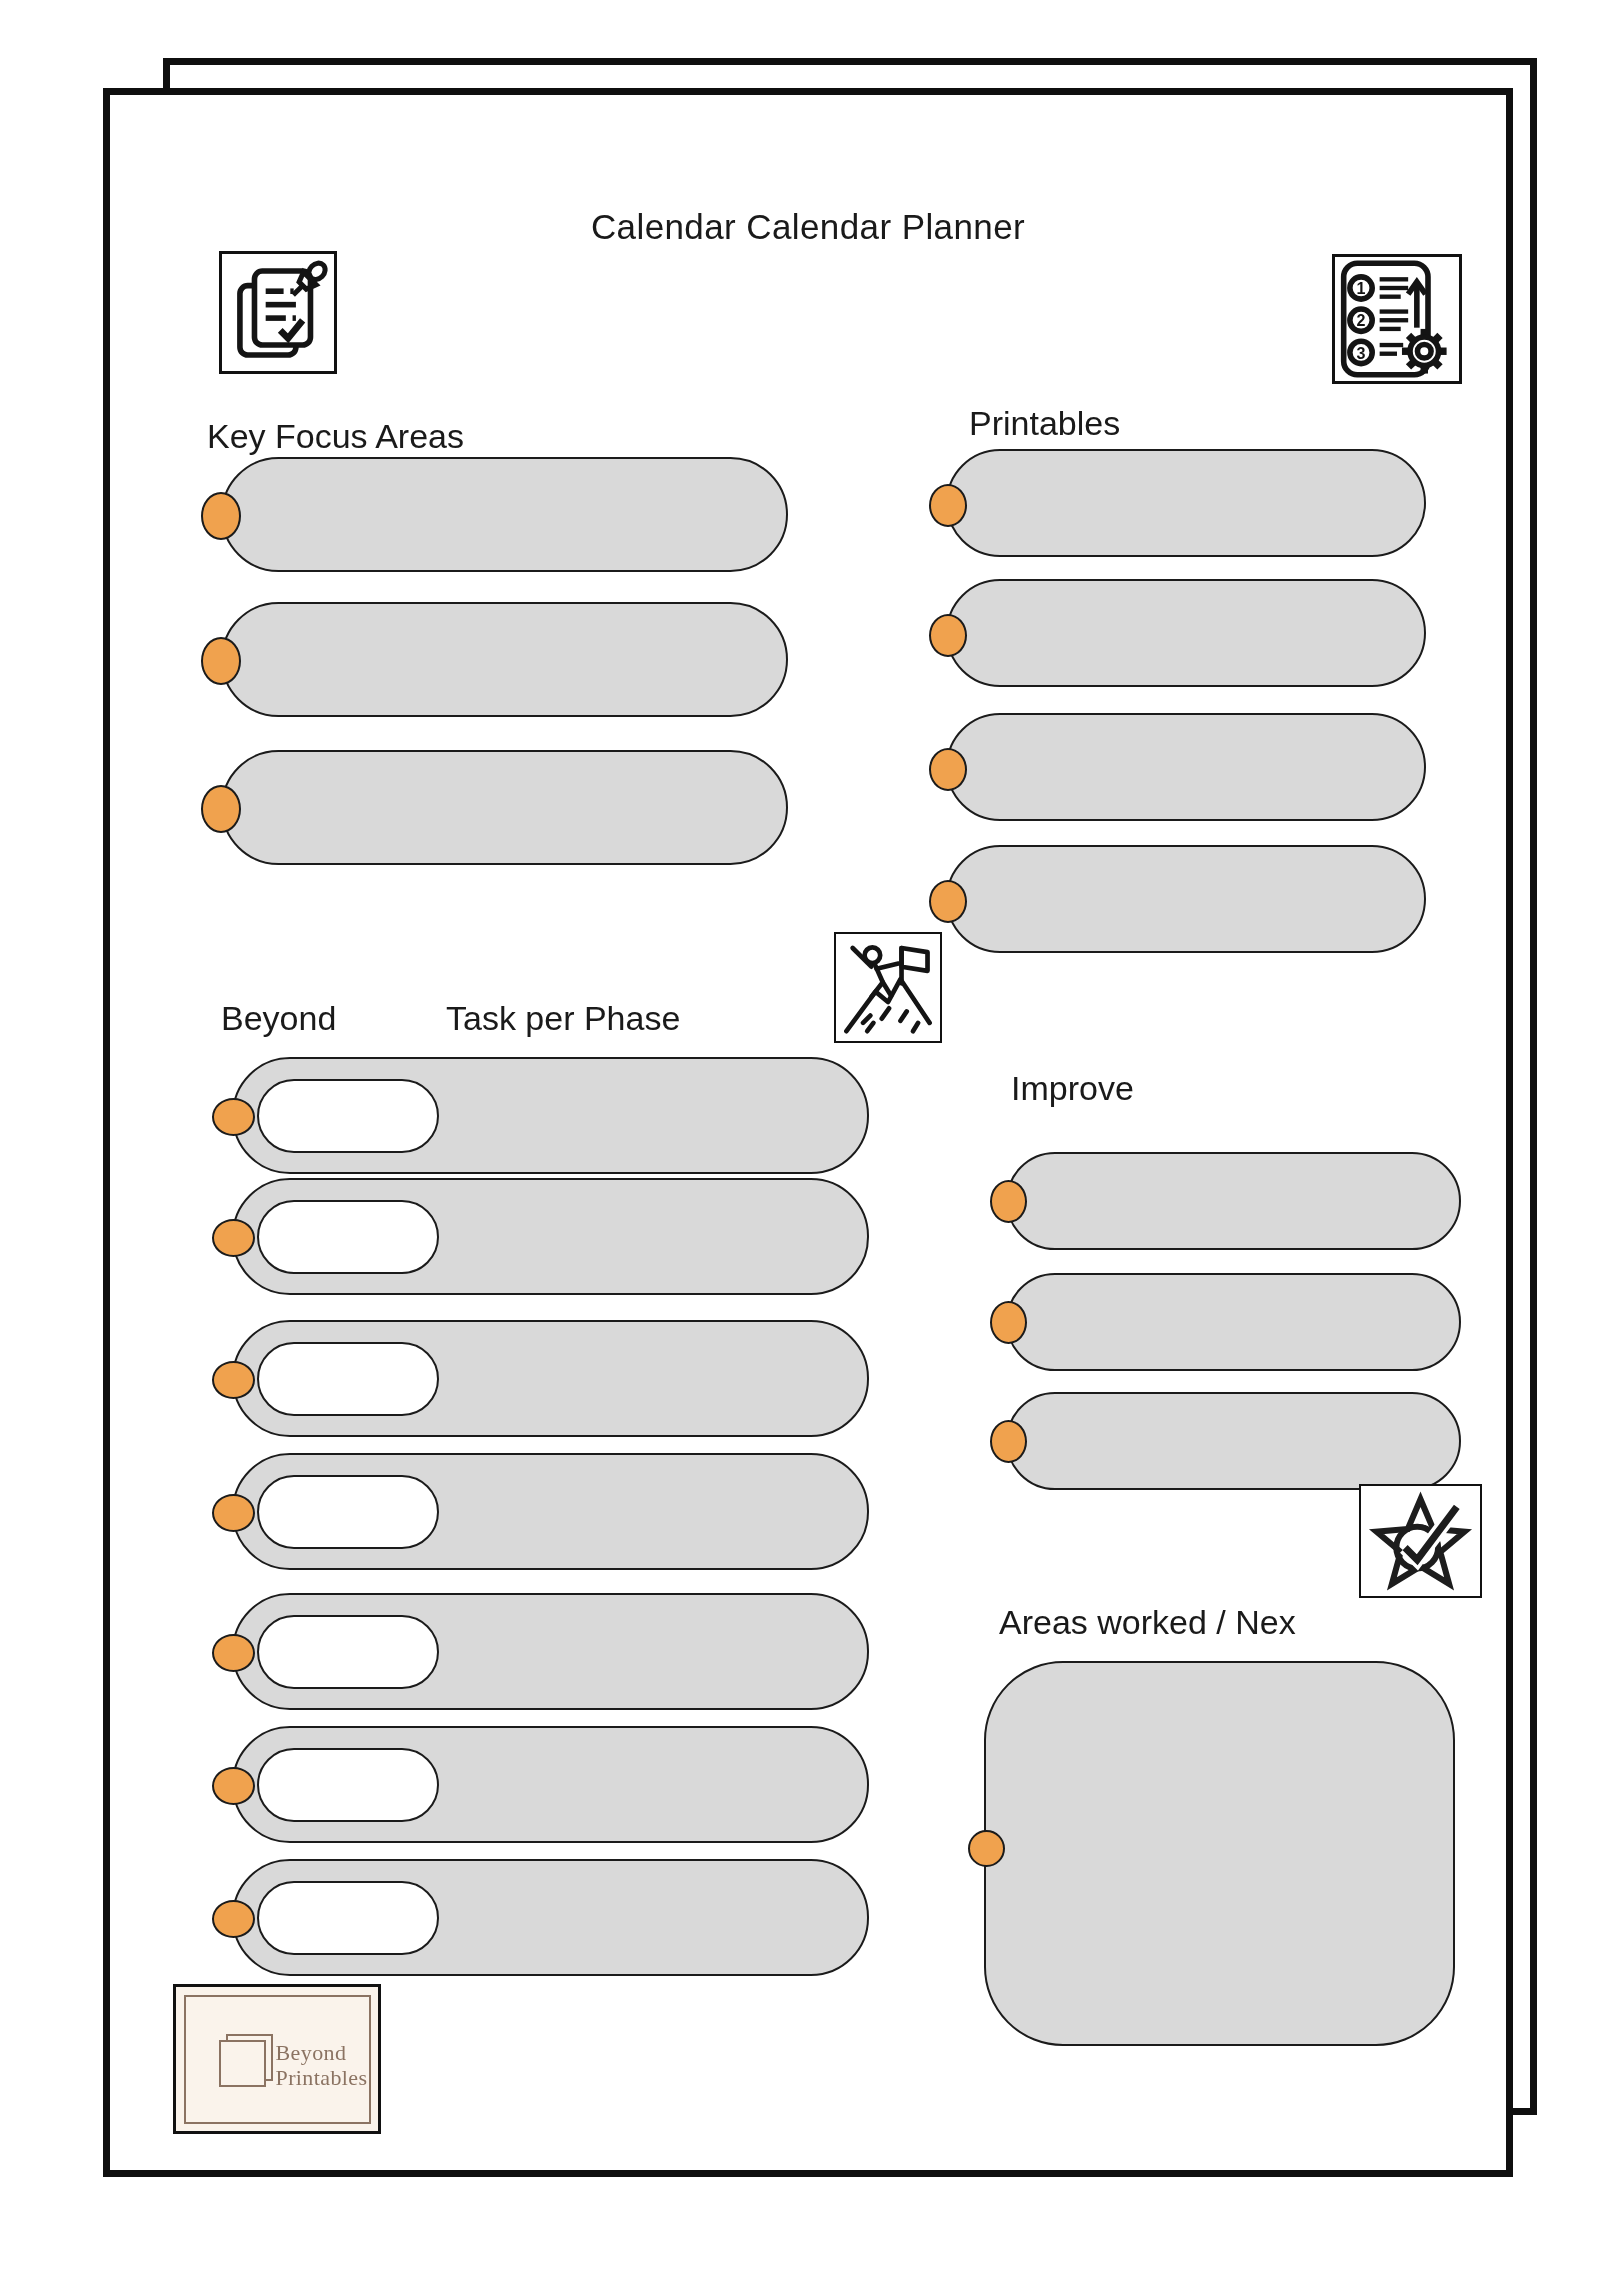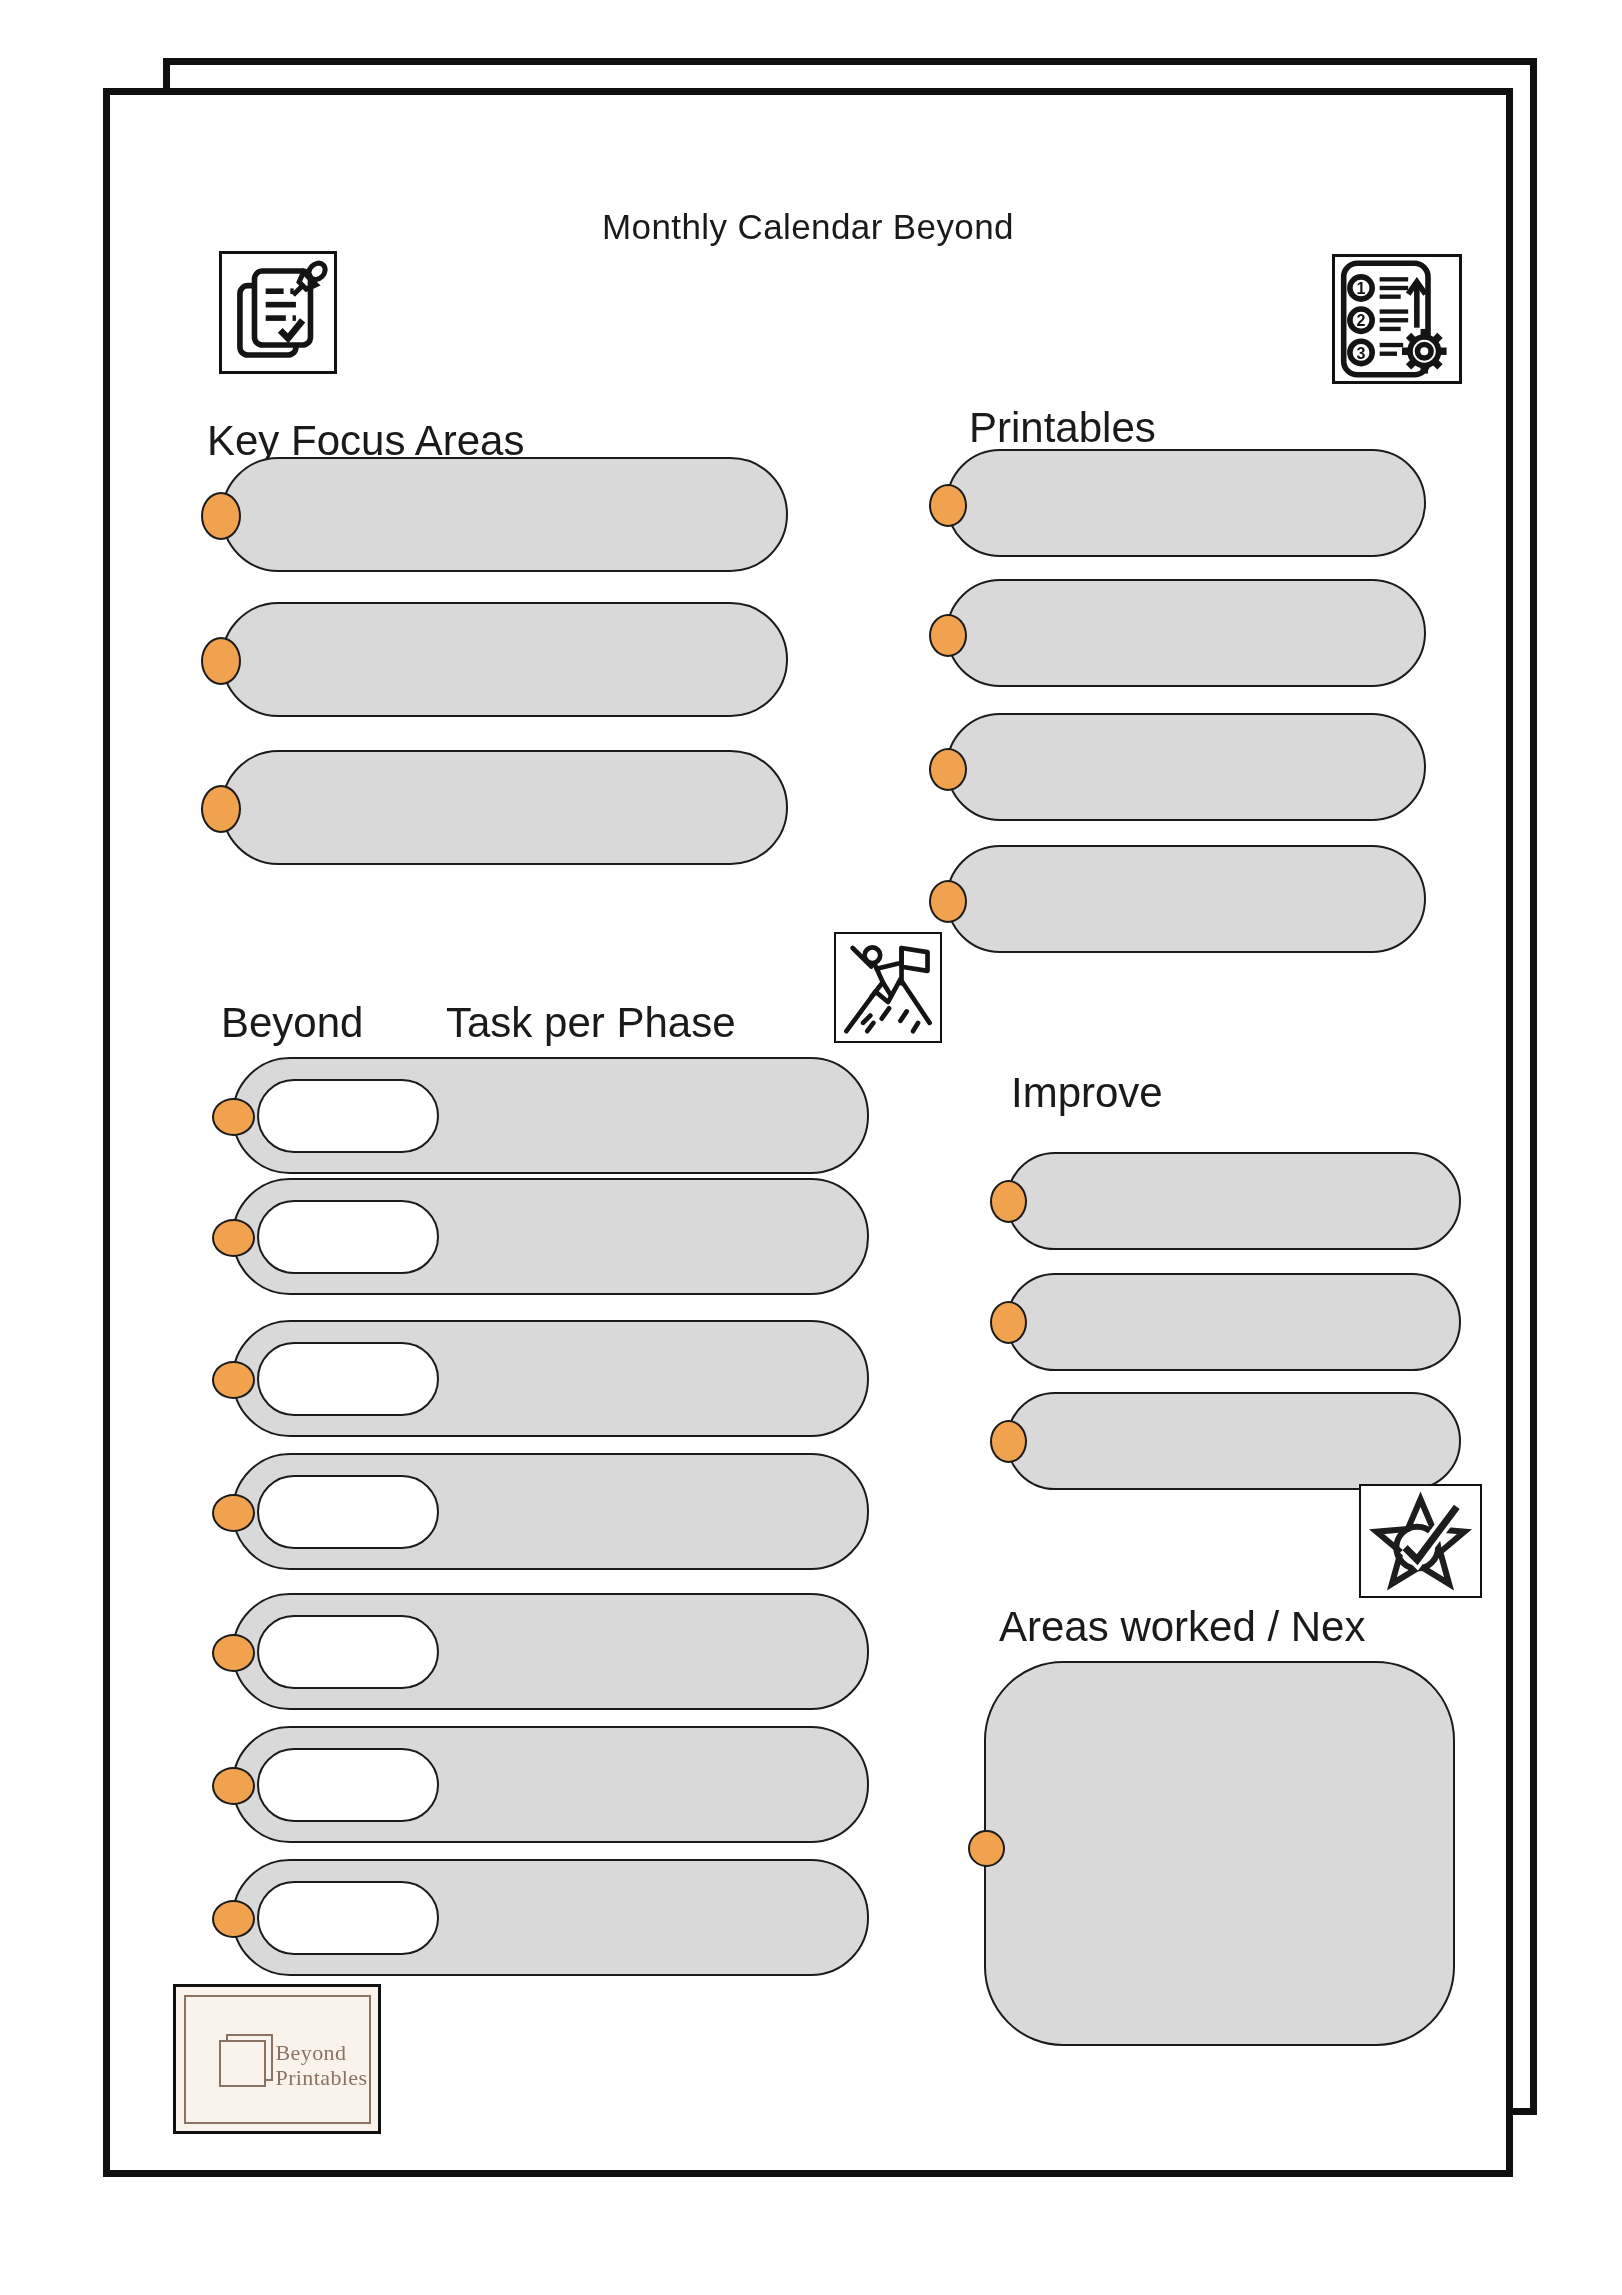--- a/index.html
+++ b/index.html
@@ -8,21 +8,21 @@
     font-family:"Liberation Sans",sans-serif;color:var(--text,#1a1a1a);
   }
   
   .shadow-page{position:absolute;left:163px;top:58px;width:1374px;height:2057px;
     border:7.5px solid var(--page-border,#0f0f0f);box-sizing:border-box;background:#fff;}
   .main-page{position:absolute;left:103px;top:88px;width:1410px;height:2089px;
     border:7.5px solid var(--page-border,#0f0f0f);box-sizing:border-box;background:#fff;}
   
   .title{position:absolute;left:103px;top:207px;width:1410px;margin:0;text-align:center;
     font-size:35px;font-weight:400;letter-spacing:0.4px;}
-  .h{position:absolute;font-size:42px;font-weight:400;white-space:nowrap;}
+  .h{position:absolute;font-size:34px;font-weight:400;white-space:nowrap;}
   .kfa-h{left:207px;top:417px;}
   .bd-h{left:969px;top:404px;}
   .ph-h{left:221px;top:999px;}
   .tpp-h{left:446px;top:999px;}
   .imp-h{left:1011px;top:1069px;text-align:center;}
   .rev-h{left:999px;top:1603px;}
   
   .pill{position:absolute;background:var(--pill-fill,#d9d9d9);
     border:2.5px solid var(--pill-border,#1b1b1b);box-sizing:border-box;}
   .dot{position:absolute;background:var(--accent,#f0a24e);
@@ -71,21 +71,21 @@
     font-size:26px;color:#161616;text-decoration:underline;text-underline-offset:4.2px;}
 </style>
 </head>
 <body>
 
 <div id="canvas">
 
   <div class="shadow-page"></div>
   <div class="main-page"></div>
 
-  <h1 class="title">Monthly Calendar Beyond</h1>
+  <h1 class="title">Calendar Calendar Planner</h1>
 
   <div class="iconbox icon-tl">
     <svg viewBox="0 0 100 100" fill="none" stroke="#141414" stroke-width="5">
       <rect x="16" y="26" width="50" height="62" rx="7"></rect>
       <rect x="29" y="13" width="50" height="66" rx="7" fill="#ffffff"></rect>
       <line x1="39" y1="31" x2="55" y2="31"></line>
       <line x1="61" y1="31" x2="64" y2="31"></line>
       <line x1="39" y1="43" x2="66" y2="43"></line>
       <line x1="39" y1="55" x2="57" y2="55"></line>
       <line x1="63" y1="55" x2="66" y2="55"></line>

